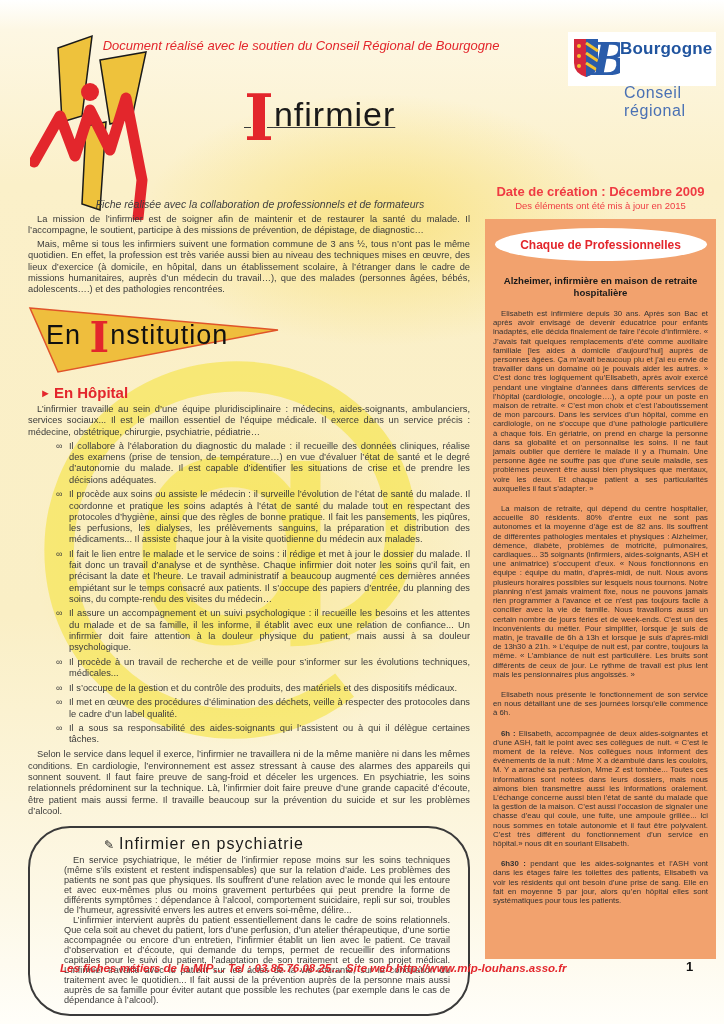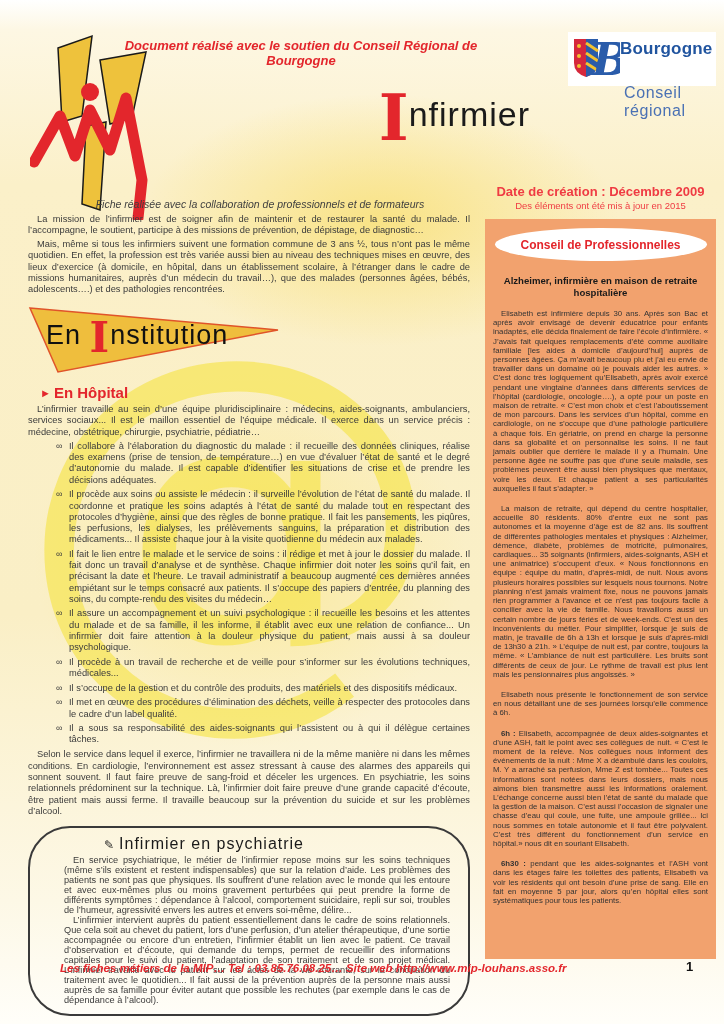--- a/index.html
+++ b/index.html
@@ -14,28 +14,28 @@
   }
   
   .watermark {
     position:absolute; left:16px; top:300px; font-size:430px; line-height:1;
     font-family:"DejaVu Sans", sans-serif; color:rgba(246,227,68,.62); z-index:0;
   }
   .layer { position:relative; z-index:1; }
 
   
   .support { position:absolute; left:96px; top:38px; width:410px; text-align:center;
-    color:#e3262c; font-weight:bold; font-style:italic; font-size:13px; }
+    color:#e3262c; font-weight:normal; font-style:italic; font-size:13px; }
   .mip-logo { position:absolute; left:30px; top:30px; }
   .region-logo { position:absolute; left:568px; top:32px; width:148px; height:54px; background:#fff; }
   .region-logo svg { position:absolute; left:4px; top:5px; }
   .region-name { position:absolute; left:52px; top:7px; color:#20549f; font-weight:bold; font-size:17px; letter-spacing:.2px; }
   .region-sub  { position:absolute; left:56px; top:28px; color:#4a71b4; font-size:16px; letter-spacing:.6px;margin-top:24px; }
 
-  .title { position:absolute; left:250px; top:86px; width:280px; text-align:right; }
+  .title { position:absolute; left:244px; top:86px; width:280px; text-align:left;text-decoration:underline; }
   .title .big-i { font-family:"DejaVu Serif", serif; font-weight:bold; color:#e3262c; font-size:64px; line-height:64px; vertical-align:-14px; }
   .title .rest { font-size:34px; color:#1a1a1a; letter-spacing:1px; }
 
   .subtitle { position:absolute; left:40px; top:198px; width:440px; text-align:center;
     font-style:italic; font-size:10.5px; color:#3f3f3f; }
 
   
   .left-col { position:absolute; left:28px; top:214px; width:442px; }
   .body-p { font-size:9.3px; line-height:11.4px; text-align:justify; text-indent:9px; }
   .intro2 { margin-top:2px; }
@@ -162,21 +162,21 @@
       <p class="body-p">L’infirmier intervient auprès du patient essentiellement dans le cadre de soins relationnels. Que cela soit au chevet du patient, lors d’une perfusion, d’un atelier thérapeutique, d’une sortie accompagnée ou encore d’un entretien, l’infirmier établit un lien avec le patient. Ce travail d’observation et d’écoute, qui demande du temps, permet de recueillir des informations capitales pour le suivi du patient, l’adaptation de son traitement et de son projet médical. L’infirmier travaille avec le patient sur les actes de la vie courante, sur la conciliation du traitement avec le quotidien... Il fait aussi de la prévention auprès de la personne mais aussi auprès de sa famille pour éviter autant que possible les rechutes (par exemple dans le cas de dépendance à l’alcool).</p>
     </div>
   </div>
 
   <div class="right-col layer">
     <div class="date-line">Date de création : Décembre 2009</div>
     <div class="update-line">Des éléments ont été mis à jour en 2015</div>
 
     <div class="panel">
       <div class="ellipse">
-        <span>Conseil de Professionnelles</span>
+        <span>Chaque de Professionnelles</span>
       </div>
       <div class="story-title">Alzheimer, infirmière en maison de retraite hospitalière</div>
       <p class="rp"><b class="lead"></b><span>Elisabeth est infirmière depuis 30 ans. Après son Bac et après avoir envisagé de devenir éducatrice pour enfants inadaptés, elle décida finalement de faire l’école d’infirmière. « J’avais fait quelques remplacements d’été comme auxiliaire familiale [les aides à domicile d’aujourd’hui] auprès de personnes âgées. Ça m’avait beaucoup plu et j’ai eu envie de travailler dans un domaine où je pouvais aider les autres. » C’est donc très logiquement qu’Elisabeth, après avoir exercé pendant une vingtaine d’années dans différents services de l’hôpital (cardiologie, oncologie….), a opté pour un poste en maison de retraite. « C’est mon choix et c’est l’aboutissement de mon parcours. Dans les services d’un hôpital, comme en cardiologie, on ne s’occupe que d’une pathologie particulière à chaque fois. En gériatrie, on prend en charge la personne dans sa globalité et on personnalise les soins. Il ne faut jamais oublier que derrière le malade il y a l’humain. Une personne âgée ne souffre pas que d’une seule maladie, ses problèmes peuvent être aussi bien physiques que mentaux, voire les deux. Et chaque patient a ses particularités auxquelles il faut s’adapter. »</span></p>
       <p class="rp gap"><b class="lead"></b><span>La maison de retraite, qui dépend du centre hospitalier, accueille 80 résidents. 80% d’entre eux ne sont pas autonomes et la moyenne d’âge est de 82 ans. Ils souffrent de différentes pathologies mentales et physiques : Alzheimer, démence, diabète, problèmes de motricité, pulmonaires, cardiaques... 35 soignants (infirmiers, aides-soignants, ASH et une animatrice) s’occupent d’eux. « Nous fonctionnons en équipe : équipe du matin, d’après-midi, de nuit. Nous avons plusieurs horaires possibles sur lesquels nous tournons. Notre planning n’est jamais vraiment fixe, nous ne pouvons jamais rien programmer à l’avance et ce n’est pas toujours facile à concilier avec la vie de famille. Nous travaillons aussi un certain nombre de jours fériés et de week-ends. C’est un des inconvénients du métier. Pour simplifier, lorsque je suis de matin, je travaille de 6h à 13h et lorsque je suis d’après-midi de 13h30 à 21h. » L’équipe de nuit est, par contre, toujours la même. « L’ambiance de nuit est particulière. Les bruits sont différents de ceux de jour. Le rythme de travail est plus lent mais les pensionnaires plus angoissés. »</span></p>
       <p class="rp gap"><b class="lead"></b><span>Elisabeth nous présente le fonctionnement de son service en nous détaillant une de ses journées lorsqu’elle commence à 6h.</span></p>
       <p class="rp gap"><b class="lead">6h : </b><span>Elisabeth, accompagnée de deux aides-soignantes et d’une ASH, fait le point avec ses collègues de nuit. « C’est le moment de la relève. Nos collègues nous informent des événements de la nuit : Mme X a déambulé dans les couloirs, M. Y a arraché sa perfusion, Mme Z est tombée... Toutes ces informations sont notées dans leurs dossiers, mais nous aimons bien transmettre aussi les informations oralement. L’échange concerne aussi bien l’état de santé du malade que la gestion de la maison. C’est aussi l’occasion de signaler une chasse d’eau qui coule, une fuite, une ampoule grillée... Ici nous sommes en totale autonomie et il faut être polyvalent. C’est très différent du fonctionnement d’un service en hôpital.» nous dit en souriant Elisabeth.</span></p>
       <p class="rp gap"><b class="lead">6h30 : </b><span>pendant que les aides-soignantes et l’ASH vont dans les étages faire les toilettes des patients, Elisabeth va voir les résidents qui ont besoin d’une prise de sang. Elle en fait en moyenne 5 par jour, alors qu’en hôpital elles sont systématiques pour tous les patients.</span></p>
     </div>
   </div>
 

